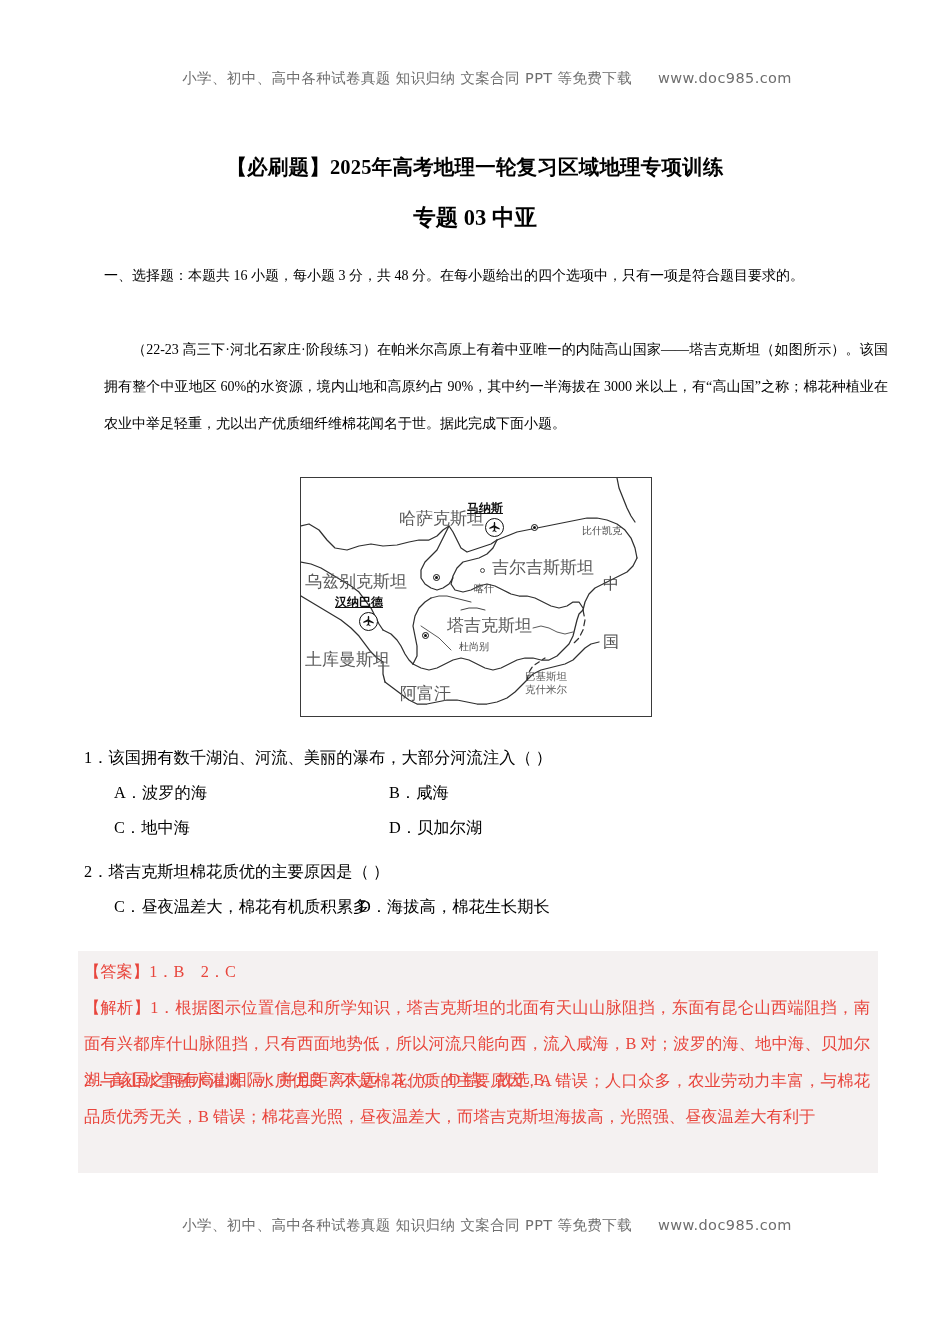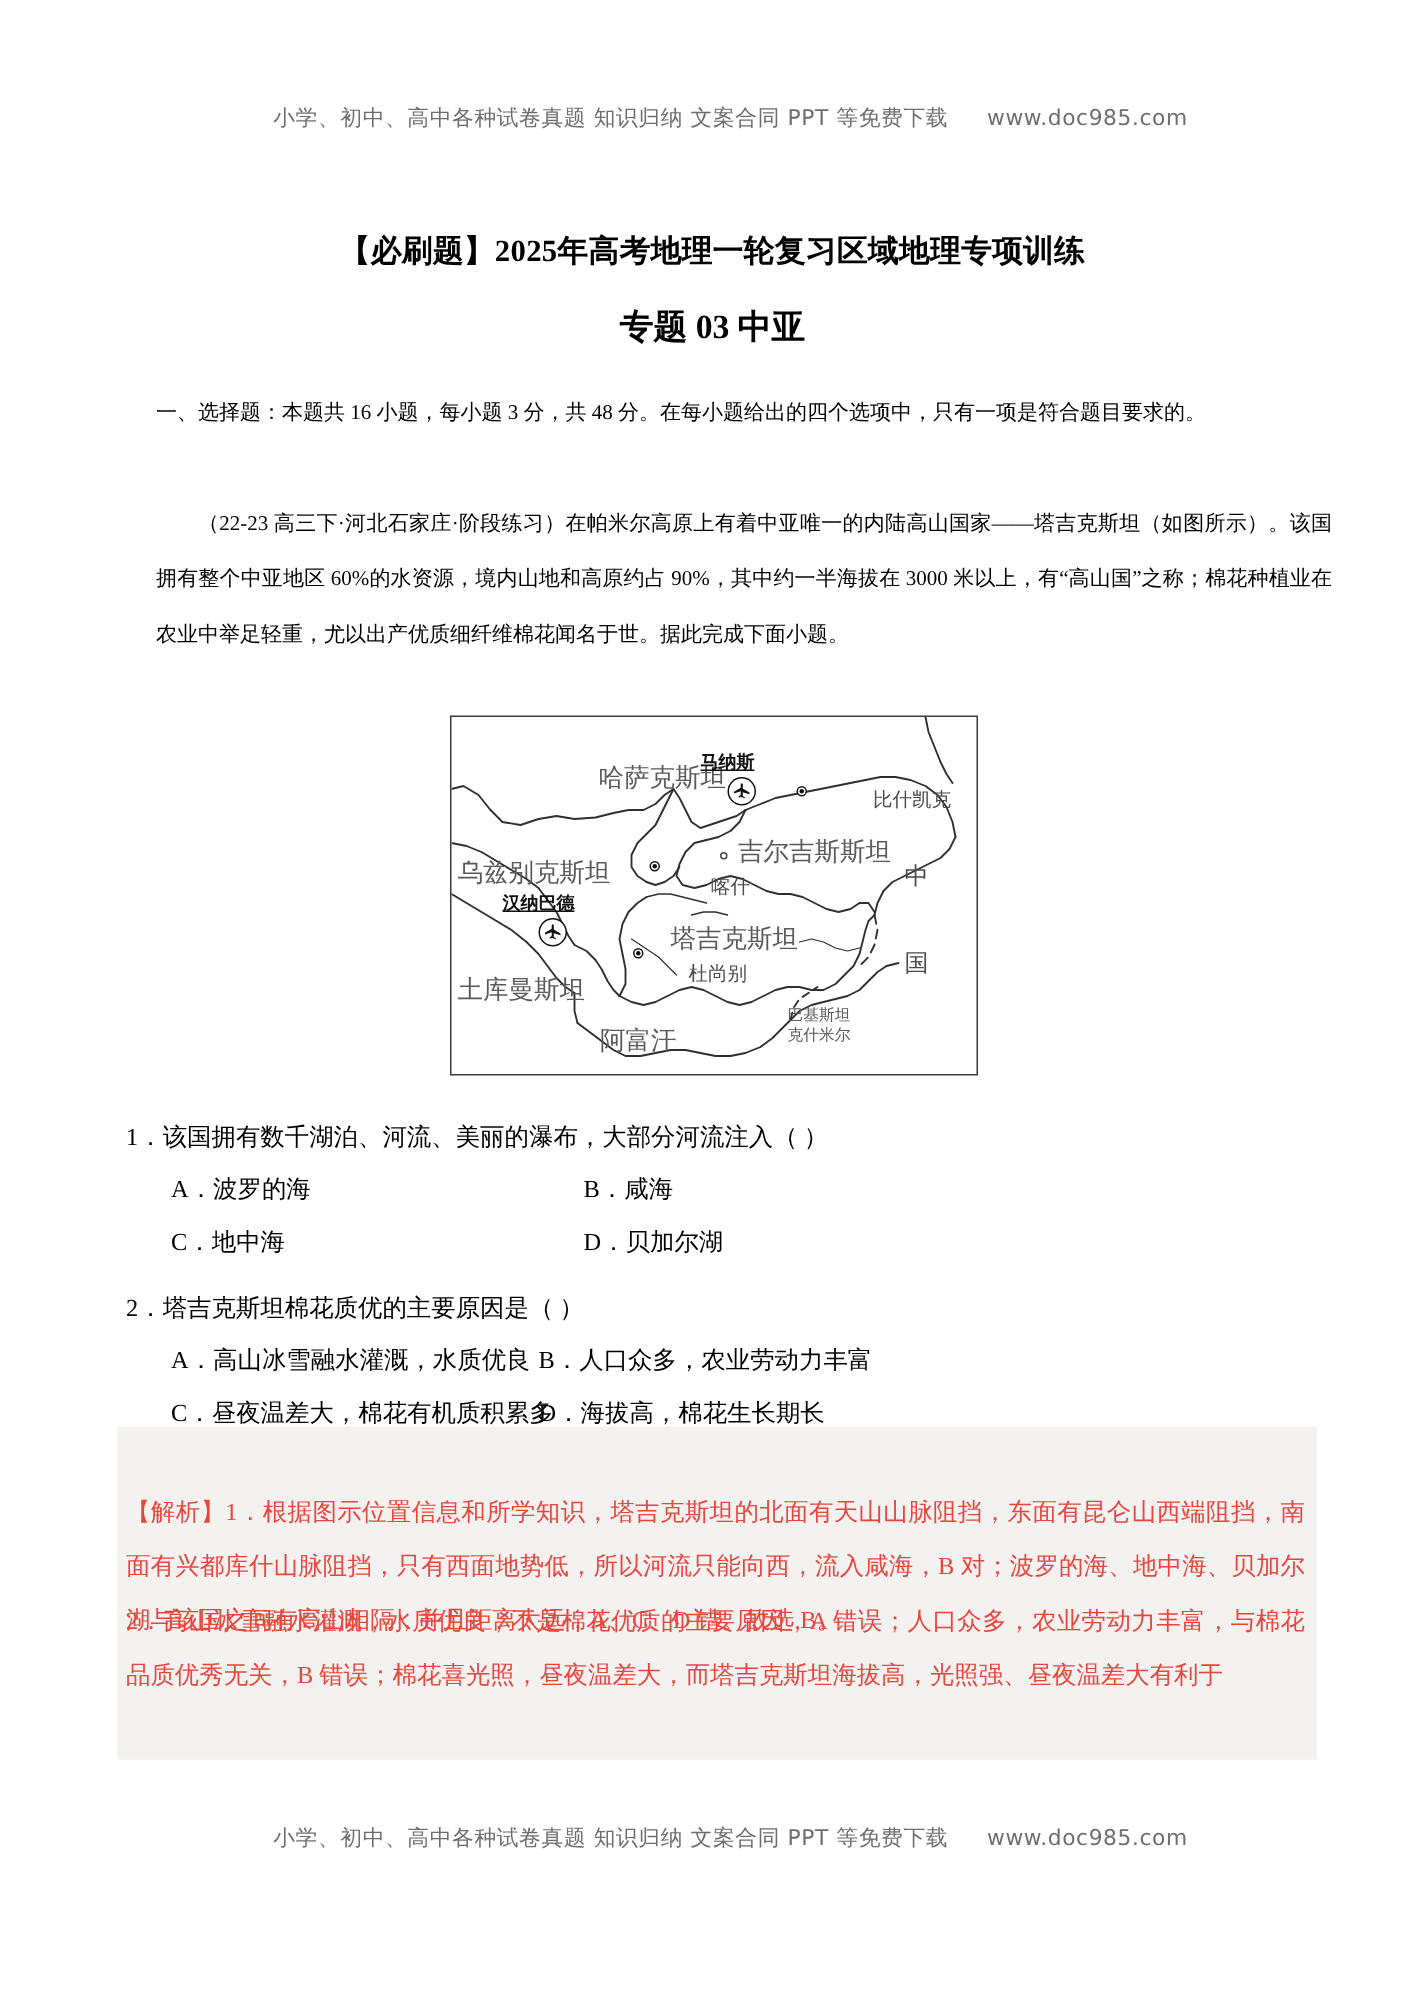--- a/index.html
+++ b/index.html
@@ -91,21 +91,21 @@
   #map-figure svg { display: block; }
   .map-label {
     position: absolute;
     font-family: "DejaVu Sans", "Liberation Sans", sans-serif;
     color: #555555;
     white-space: nowrap;
     pointer-events: none;
   }
   .map-label.country { font-size: 17px; color: #5a5a5a; }
   .map-label.country.big { font-size: 16px; color: #4a4a4a; letter-spacing: 2px; }
-  .map-label.city { font-size: 13px; color: #4a4a4a; padding-left: 40px; }
+  .map-label.city { font-size: 10px; color: #4a4a4a; padding-left: 40px; }
   .map-label.airport {
     font-size: 12px;
     font-weight: bold;
     color: #111111;
     text-decoration: underline;
   }
   .plane-badge {
     position: absolute;
     width: 19px; height: 19px;
     border: 1.4px solid #111;
@@ -294,28 +294,26 @@
       <span class="opt-a">A．波罗的海</span><span class="opt-b">B．咸海</span>
     </div>
     <div class="opt-row">
       <span class="opt-a">C．地中海</span><span class="opt-b">D．贝加尔湖</span>
     </div>
   </div>
 
   <div class="question q2" id="question-2">
     <div class="q-stem">2．塔吉克斯坦棉花质优的主要原因是（  ）</div>
     <div class="opt-row">
-      <span class="opt-a">A．高山冰雪融水灌溉，水质优良</span><span class="opt-b">B．人口众多，农业劳动力丰富</span>
-    </div>
-    <div class="opt-row">
       <span class="opt-a">C．昼夜温差大，棉花有机质积累多</span><span class="opt-b">D．海拔高，棉花生长期长</span>
     </div>
   </div>
 
   <div id="answer-block">
+    <div class="ans-text" id="answer-line">【答案】1．B　2．C</div>
     <div class="ans-text" id="analysis-1">【解析】1．根据图示位置信息和所学知识，塔吉克斯坦的北面有天山山脉阻挡，东面有昆仑山西端阻挡，南面有兴都库什山脉阻挡，只有西面地势低，所以河流只能向西，流入咸海，B 对；波罗的海、地中海、贝加尔湖与该国之间有高山相隔，并且距离太远，A、C、D 错。故选 B。</div>
     <div class="ans-text" id="analysis-2">2．高山冰雪融水灌溉，水质优良，不是棉花优质的主要原因，A 错误；人口众多，农业劳动力丰富，与棉花品质优秀无关，B 错误；棉花喜光照，昼夜温差大，而塔吉克斯坦海拔高，光照强、昼夜温差大有利于</div>
   </div>
 
   <div class="watermark" id="footer-watermark">
     <span class="wm-cn">小学、初中、高中各种试卷真题 知识归纳 文案合同 PPT 等免费下载</span><span class="wm-url">www.doc985.com</span>
   </div>
 
 </div>
 

